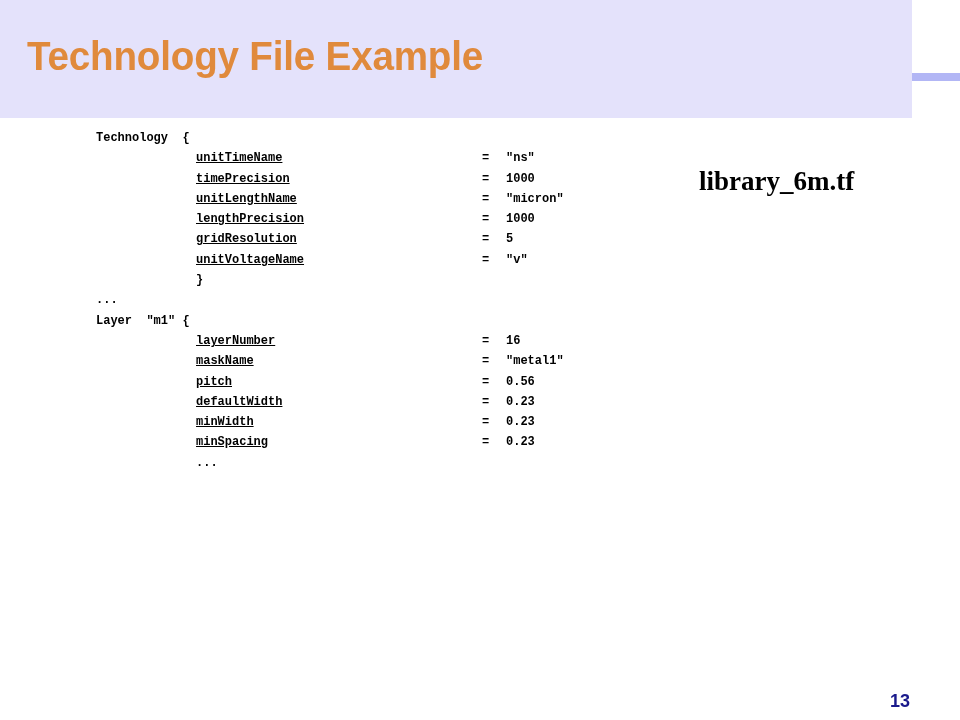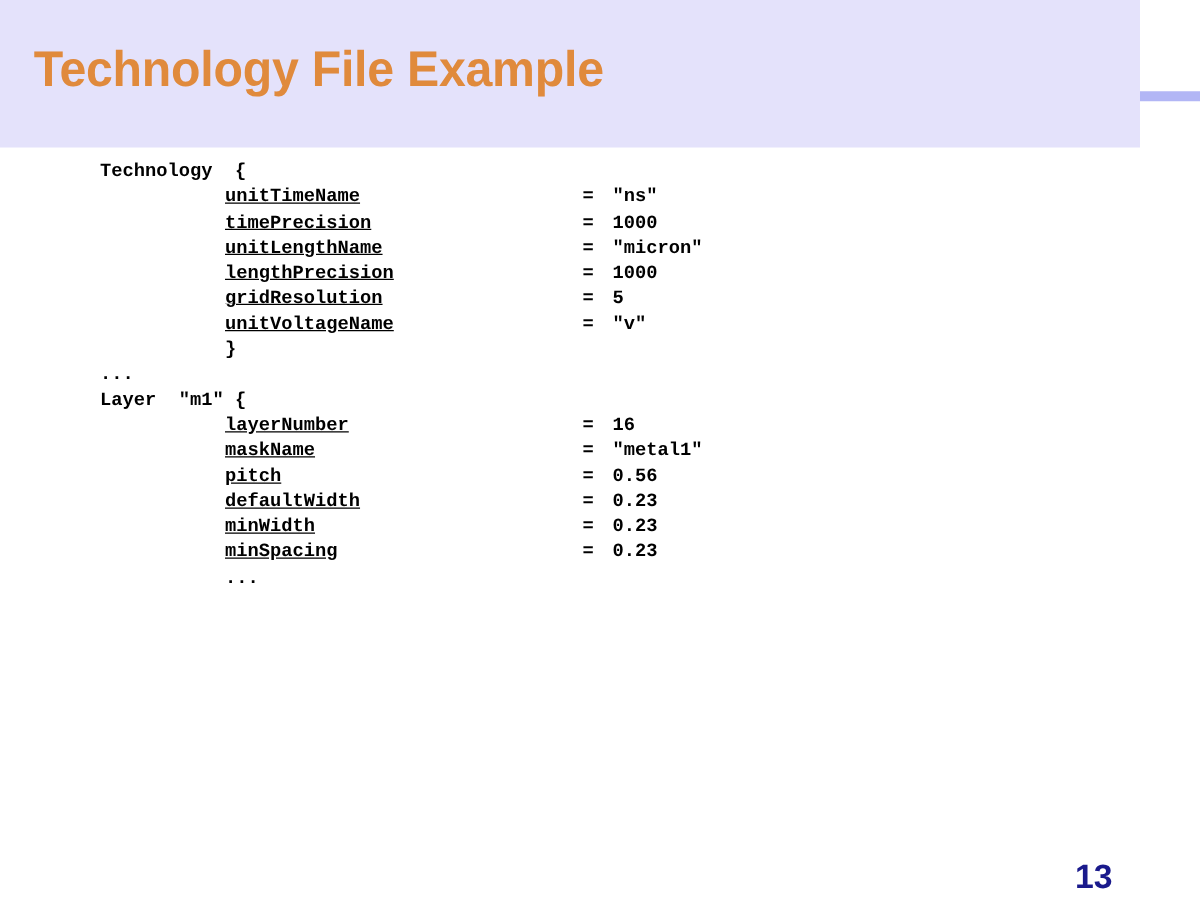--- a/index.html
+++ b/index.html
@@ -51,26 +51,26 @@
     letter-spacing: -0.2px;
     color: #e08a3c;
     white-space: nowrap;
     transform: scaleX(0.965);
     transform-origin: left center;
   }
 
   
   #code-block {
     position: absolute;
-    left: 80px;
+    left: 96px;
     top: 128px;
     width: 620px;
     font-family: "Liberation Mono", "DejaVu Sans Mono", monospace;
     font-weight: bold;
-    font-size: 15px;
+    font-size: 12px;
     line-height: 20.3px;
     color: #000000;
     white-space: pre;
   }
   .code-line {
     white-space: pre;
     height: 20.3px;
   }
   .code-line .code-eq {
     display: inline-block;
@@ -102,36 +102,37 @@
     white-space: nowrap;
     letter-spacing: 0px;
   }
 
   
   #page-number {
     position: absolute;
     left: 860px;
     top: 686px;
     width: 80px;
-    text-align: left;
+    text-align: center;
     font-family: "Liberation Sans", sans-serif;
     font-weight: bold;
-    font-size: 27px;
+    font-size: 18px;
     line-height: 30px;
     color: #1a1a8c;
   }
 </style>
 </head>
 <body>
 
 <div id="slide">
 
   <div id="header-band"></div>
   <div id="header-accent-bar"></div>
 
   <div id="slide-title">Technology File Example</div>
 
   <div id="code-block"><div class="code-line"><span>Technology  {</span></div><div class="code-line indent-1"><span class="kv-key">unitTimeName</span><span class="code-eq">=</span><span class="code-val">"ns"</span></div><div class="code-line indent-1"><span class="kv-key">timePrecision</span><span class="code-eq">=</span><span class="code-val">1000</span></div><div class="code-line indent-1"><span class="kv-key">unitLengthName</span><span class="code-eq">=</span><span class="code-val">"micron"</span></div><div class="code-line indent-1"><span class="kv-key">lengthPrecision</span><span class="code-eq">=</span><span class="code-val">1000</span></div><div class="code-line indent-1"><span class="kv-key">gridResolution</span><span class="code-eq">=</span><span class="code-val">5</span></div><div class="code-line indent-1"><span class="kv-key">unitVoltageName</span><span class="code-eq">=</span><span class="code-val">"v"</span></div><div class="code-line indent-1"><span>}</span></div><div class="code-line"><span>...</span></div><div class="code-line"><span>Layer  "m1" {</span></div><div class="code-line indent-1"><span class="kv-key">layerNumber</span><span class="code-eq">=</span><span class="code-val">16</span></div><div class="code-line indent-1"><span class="kv-key">maskName</span><span class="code-eq">=</span><span class="code-val">"metal1"</span></div><div class="code-line indent-1"><span class="kv-key">pitch</span><span class="code-eq">=</span><span class="code-val">0.56</span></div><div class="code-line indent-1"><span class="kv-key">defaultWidth</span><span class="code-eq">=</span><span class="code-val">0.23</span></div><div class="code-line indent-1"><span class="kv-key">minWidth</span><span class="code-eq">=</span><span class="code-val">0.23</span></div><div class="code-line indent-1"><span class="kv-key">minSpacing</span><span class="code-eq">=</span><span class="code-val">0.23</span></div><div class="code-line indent-1"><span>...</span></div></div>
 
+  <div id="filename-label">library_6m.tf</div>
 
   <div id="page-number">13</div>
 
 </div>
 
 </body></html>

